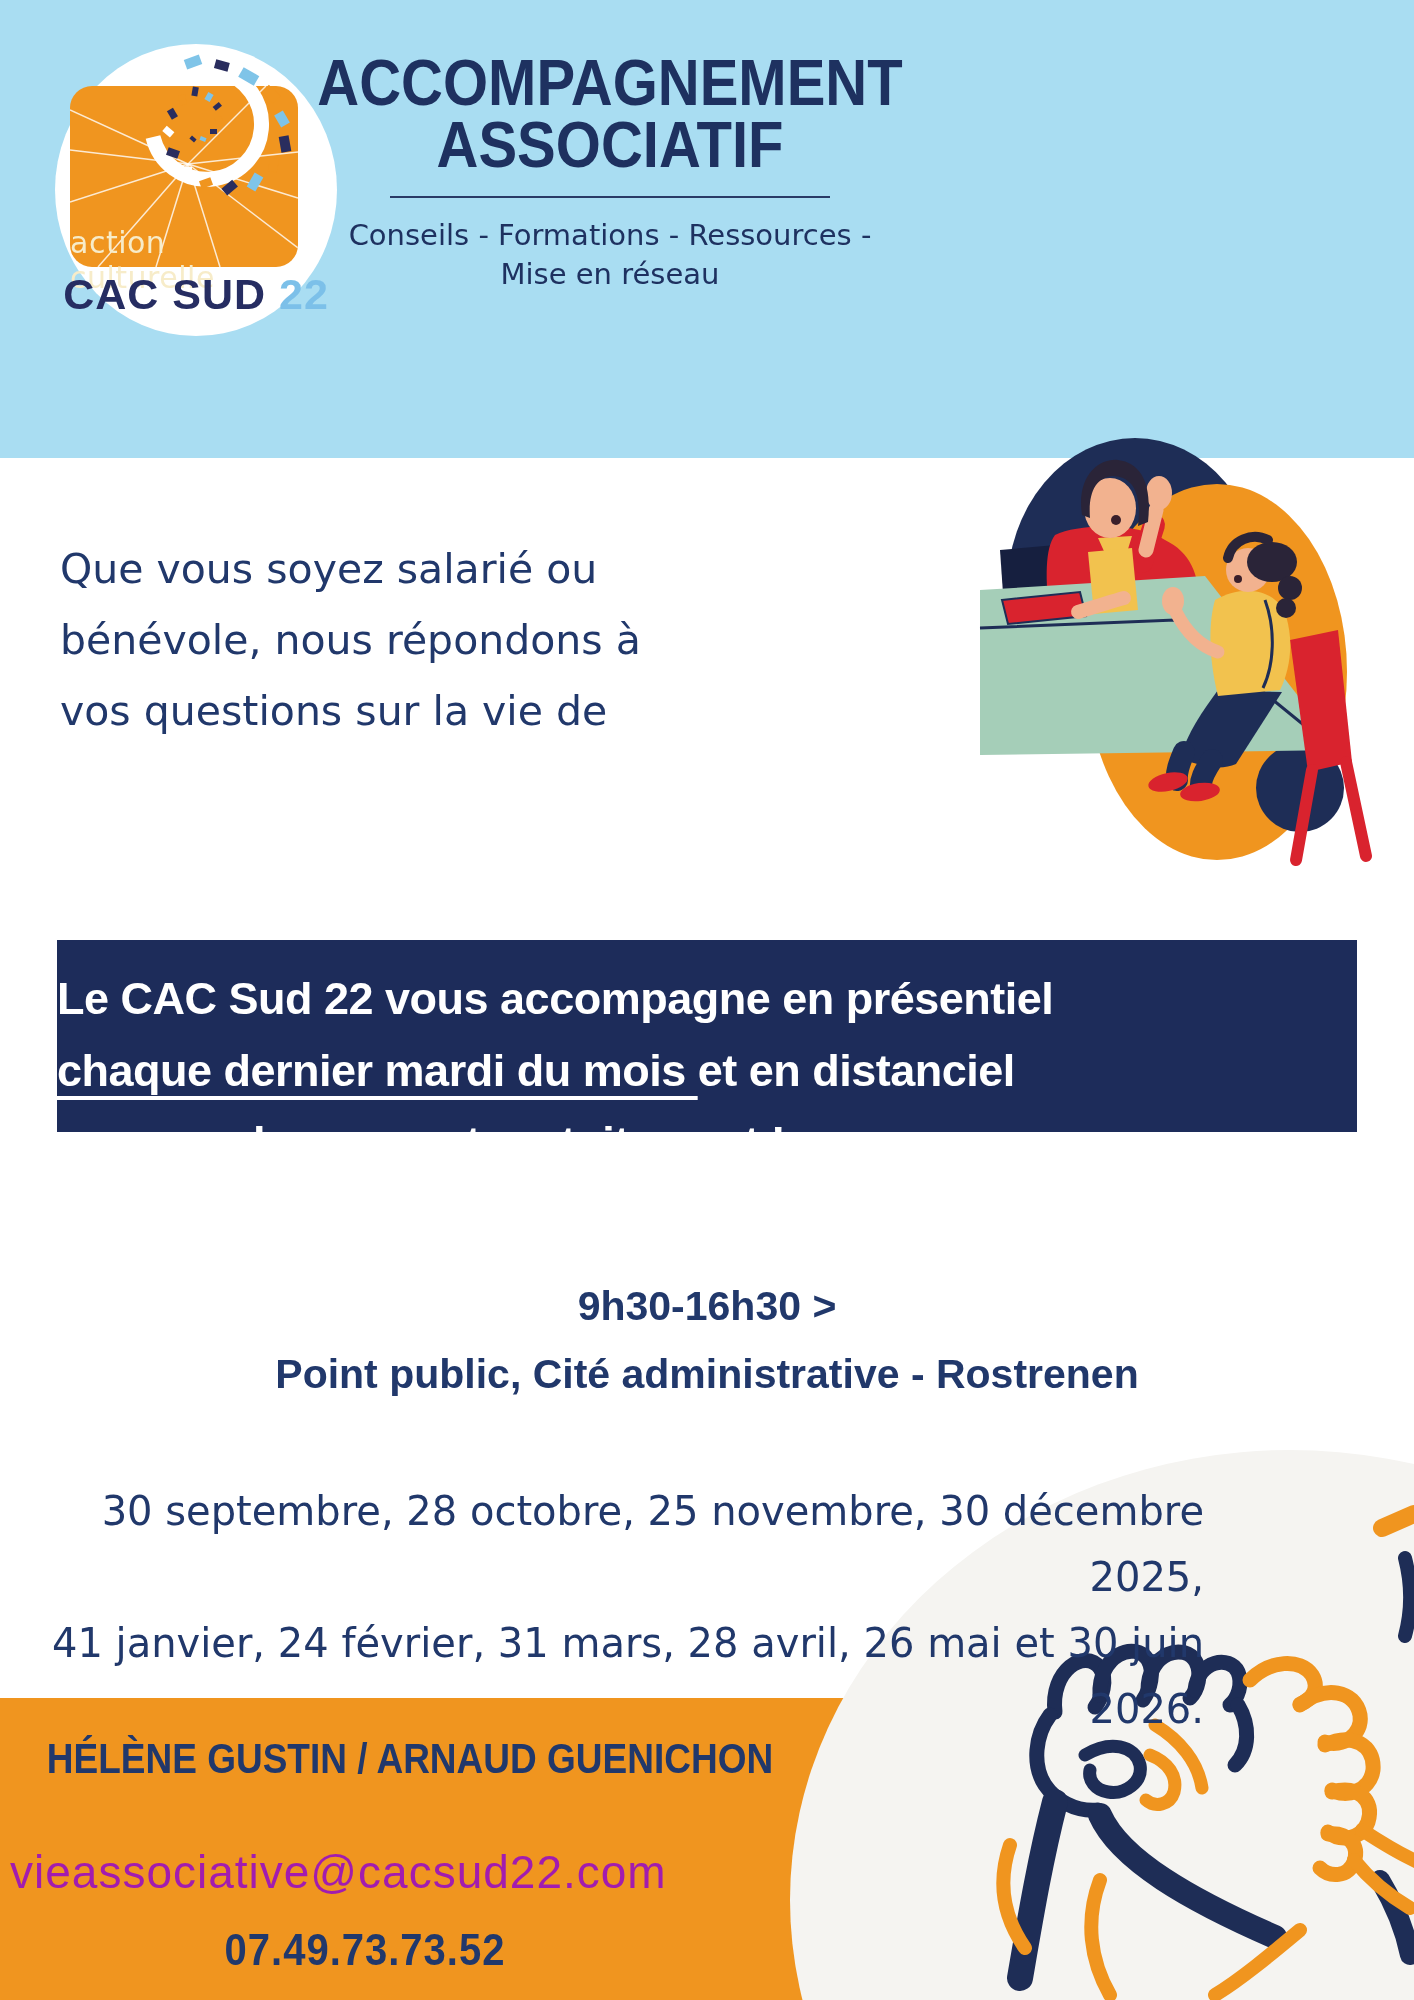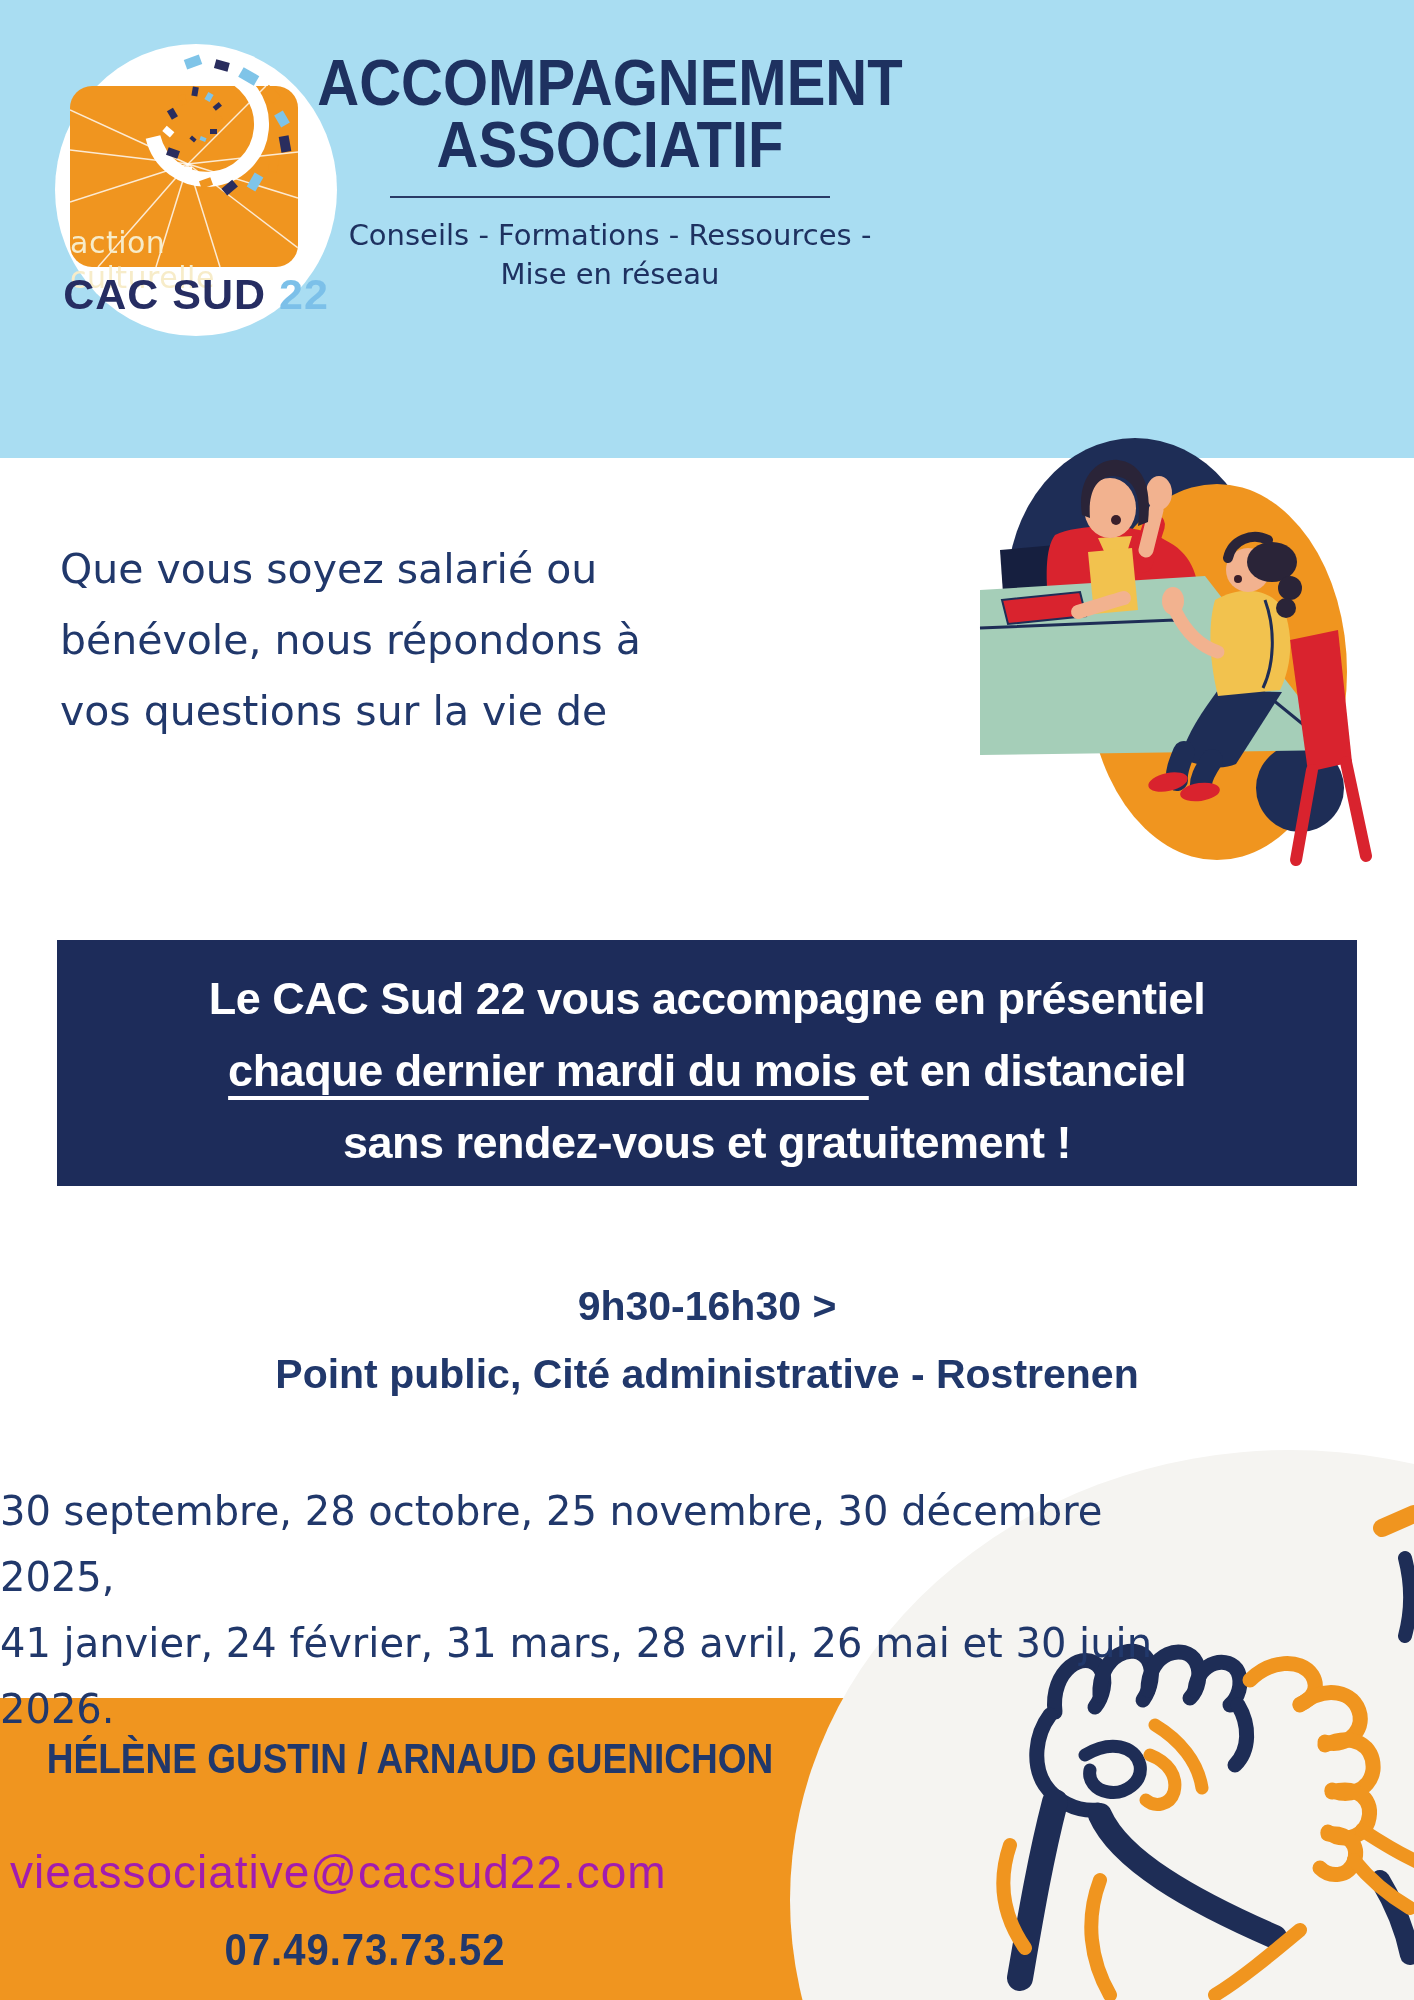--- a/index.html
+++ b/index.html
@@ -19,28 +19,28 @@
     letter-spacing:1px;color:#262d62;}
   .logo-wordmark .accent{color:#7cc0e9;}
   .title-block{left:290px;top:52px;width:640px;text-align:center;z-index:2;color:#1e3160;}
   .title-line{font-size:58px;font-weight:700;line-height:62px;letter-spacing:0px;transform:scaleY(1.12);}
   .title-divider{width:440px;border-top:2px solid #2a3a66;margin:20px auto 18px auto;}
   .subtitle{font-family:"DejaVu Sans",sans-serif;font-size:29px;line-height:39px;color:#1e3160;}
   
   .intro{left:60px;top:534px;width:640px;text-align:left;font-family:"DejaVu Sans",sans-serif;
     font-size:41px;line-height:71px;color:#21386b;z-index:4;}
   
-  .banner{left:57px;top:940px;width:1300px;height:246px;background:#1d2c5a;color:#ffffff;
-    text-align:center;z-index:4;}
+  .banner{left:57px;top:940px;width:1300px;height:192px;background:#1d2c5a;color:#ffffff;
+    z-index:4;}
   .banner-inner{padding-top:23px;font-size:45px;font-weight:700;line-height:72px;letter-spacing:-0.5px;}
   .banner .u{text-decoration:underline;text-decoration-thickness:4px;text-underline-offset:10px;margin-top:13px;}
   
   .schedule{left:0;top:1272px;width:1414px;text-align:center;font-size:41px;font-weight:700;
     line-height:68px;color:#21386b;z-index:4;}
-  .dates{left:0;top:1478px;width:1204px;text-align:left;font-family:"DejaVu Sans",sans-serif;
+  .dates{left:0;top:1478px;width:1204px;text-align:right;font-family:"DejaVu Sans",sans-serif;
     font-size:40px;line-height:66px;color:#21386b;z-index:7;}
   
   .footer-band{left:0;top:1698px;width:1414px;height:302px;background:#f0951f;z-index:4;}
   .blob{left:790px;top:1450px;width:1000px;height:900px;border-radius:50%;background:#f5f4f1;z-index:5;}
   .fists{left:950px;top:1500px;z-index:6;}
   .contact-name{left:30px;top:1738px;width:760px;text-align:center;font-size:37px;font-weight:700;
     color:#21386b;transform:scaleY(1.15);letter-spacing:0px;z-index:7;}
   .contact-email{left:10px;top:1845px;width:740px;text-align:left;font-size:46px;font-weight:400;
     color:#a21caf;letter-spacing:1px;z-index:7;}
   .contact-phone{left:0px;top:1928px;width:730px;text-align:center;font-size:40px;font-weight:700;

